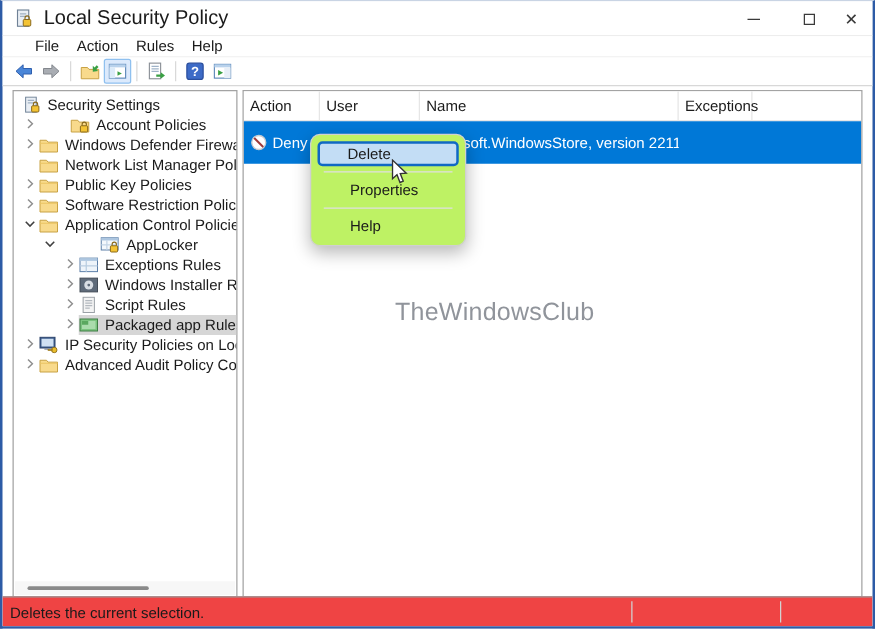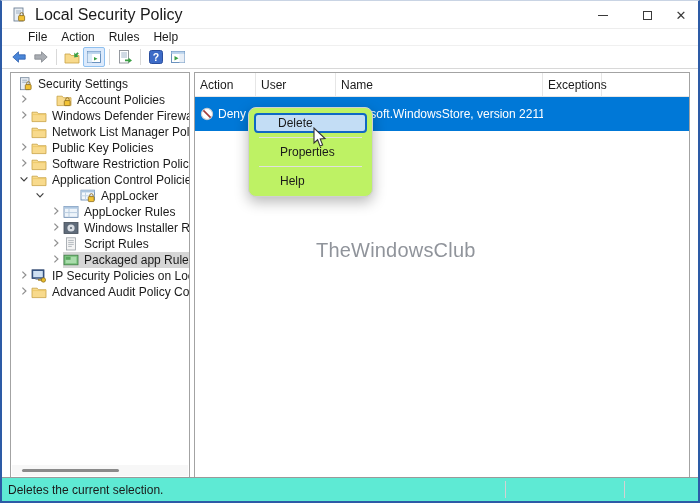--- a/index.html
+++ b/index.html
@@ -63,21 +63,21 @@
   
   .ctx{position:absolute;left:246px;top:106px;width:125px;background:#bef264;
     border:1px solid #d0d0d0;border-radius:8px;box-shadow:0 5px 14px rgba(0,0,0,.28);
     padding:4px 0;z-index:50;}
   .cm-item{height:20px;display:flex;align-items:center;padding-left:26px;margin:1px 5px;border-radius:4px;font-size:12px;}
   .cm-item.hl{background:#c3ddf5;border:2px solid #1068c4;padding-left:22px;height:20px;}
   .cm-sep{height:1px;background:#e0e0e0;margin:4px 10px;}
   
   .cursor{position:absolute;left:311px;top:126px;z-index:60;pointer-events:none;}
   
-  .statusbar{position:absolute;left:0;right:0;bottom:0;height:24px;background:#5eead4;
+  .statusbar{position:absolute;left:0;right:0;bottom:0;height:24px;background:#ef4444;
     border-top:1px solid #9a9a9a;display:flex;align-items:center;}
   .status-text{margin-left:6px;font-size:12px;}
   .sb-div{position:absolute;top:3px;bottom:3px;width:1px;background:#d2d2d2;}
 </style>
 </head>
 <body>
 
 <div class="screen">
 
   <div class="titlebar">
@@ -316,21 +316,21 @@
           </span>
           <span class="tree-hl">
             <span class="tree-iconwrap">
               <svg width="16" height="14" viewBox="0 0 16 14">
                 <rect x="1" y="1.5" width="14" height="10.8" fill="#eef4fa" stroke="#5c7fa8" stroke-width="0.8"></rect>
                 <rect x="1" y="1.5" width="14" height="2.2" fill="#adc6e0"></rect>
                 <line x1="6" y1="3.7" x2="6" y2="12.3" stroke="#b9cde0"></line>
                 <line x1="1" y1="7.6" x2="15" y2="7.6" stroke="#b9cde0"></line>
               </svg>
             </span>
-            <span class="tree-label">AppLocker Rules</span>
+            <span class="tree-label">Exceptions Rules</span>
           </span>
         </div>
         <div class="tree-row" style="padding-left: 38px;">
           <span class="tree-exp">
             <svg width="10" height="10" viewBox="0 0 10 10">
               <path d="M3.4 1.6 L6.9 5 L3.4 8.4" fill="none" stroke="#8f8f8f" stroke-width="1.2"></path>
             </svg>
           </span>
           <span class="tree-hl">
             <span class="tree-iconwrap">

